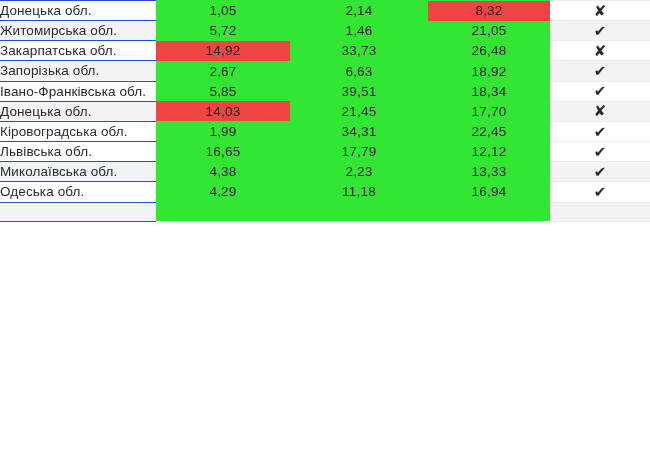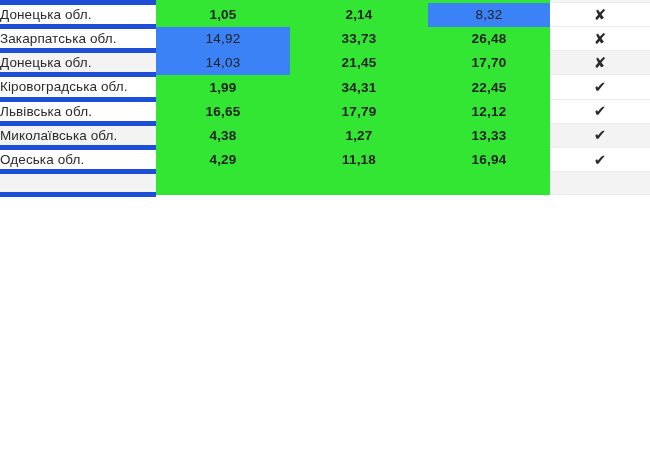--- a/index.html
+++ b/index.html
@@ -57,35 +57,35 @@
   td.val {
     text-align: center;
     font-size: 13.5px;
     color: #222222;
     letter-spacing: 0.2px;
     border-left: 2px solid #ffffff;
     border-right: 2px solid #ffffff;
     border-top: 2px solid #ffffff;
     border-bottom: 2px solid #ffffff;
   }
-  td.val.green  { background: #33e633; font-weight: bold; }
-  td.val.yellow { background: #3b82f6; }
+  td.val.green  { background: #33e633; }
+  td.val.yellow { background: #ef4444; }
 
   td.status {
     text-align: center;
     font-size: 15px;
     color: #2a2a2a;
     font-weight: bold;
     font-family: "DejaVu Sans", sans-serif;
   }
   .mark-yes::before { content: "\2714"; }
   .mark-no::before  { content: "\2718"; }
 
   
-  table.grid tr td.name { border-bottom: 5px solid #1d4ed8; }
+  table.grid tr td.name { border-bottom: 1px solid #1d4ed8; }
   table.grid tr td.status { border-bottom: 1px solid #ececec; }
 </style>
 </head>
 <body>
 
 <div id="viewport">
   <table class="grid">
     <colgroup>
       <col class="c-name">
       <col class="c-v1">
@@ -101,26 +101,47 @@
           <td class="val green"></td>
           <td class="status"></td>
         </tr>
         <tr>
           <td class="name">Донецька обл.</td>
           <td class="val green">1,05</td>
           <td class="val green">2,14</td>
           <td class="val yellow">8,32</td>
           <td class="status"><span class="mark-no"></span></td>
         </tr>
+        <tr class="alt">
+          <td class="name">Житомирська обл.</td>
+          <td class="val green">5,72</td>
+          <td class="val green">1,46</td>
+          <td class="val green">21,05</td>
+          <td class="status"><span class="mark-yes"></span></td>
+        </tr>
         <tr>
           <td class="name">Закарпатська обл.</td>
           <td class="val yellow">14,92</td>
           <td class="val green">33,73</td>
           <td class="val green">26,48</td>
           <td class="status"><span class="mark-no"></span></td>
+        </tr>
+        <tr class="alt">
+          <td class="name">Запорізька обл.</td>
+          <td class="val green">2,67</td>
+          <td class="val green">6,63</td>
+          <td class="val green">18,92</td>
+          <td class="status"><span class="mark-yes"></span></td>
+        </tr>
+        <tr>
+          <td class="name">Івано-Франківська обл.</td>
+          <td class="val green">5,85</td>
+          <td class="val green">39,51</td>
+          <td class="val green">18,34</td>
+          <td class="status"><span class="mark-yes"></span></td>
         </tr>
         <tr class="alt">
           <td class="name">Донецька обл.</td>
           <td class="val yellow">14,03</td>
           <td class="val green">21,45</td>
           <td class="val green">17,70</td>
           <td class="status"><span class="mark-no"></span></td>
         </tr>
         <tr>
           <td class="name">Кіровоградська обл.</td>
@@ -132,21 +153,21 @@
         <tr>
           <td class="name">Львівська обл.</td>
           <td class="val green">16,65</td>
           <td class="val green">17,79</td>
           <td class="val green">12,12</td>
           <td class="status"><span class="mark-yes"></span></td>
         </tr>
         <tr class="alt">
           <td class="name">Миколаївська обл.</td>
           <td class="val green">4,38</td>
-          <td class="val green">1,27</td>
+          <td class="val green">2,23</td>
           <td class="val green">13,33</td>
           <td class="status"><span class="mark-yes"></span></td>
         </tr>
         <tr>
           <td class="name">Одеська обл.</td>
           <td class="val green">4,29</td>
           <td class="val green">11,18</td>
           <td class="val green">16,94</td>
           <td class="status"><span class="mark-yes"></span></td>
         </tr>

